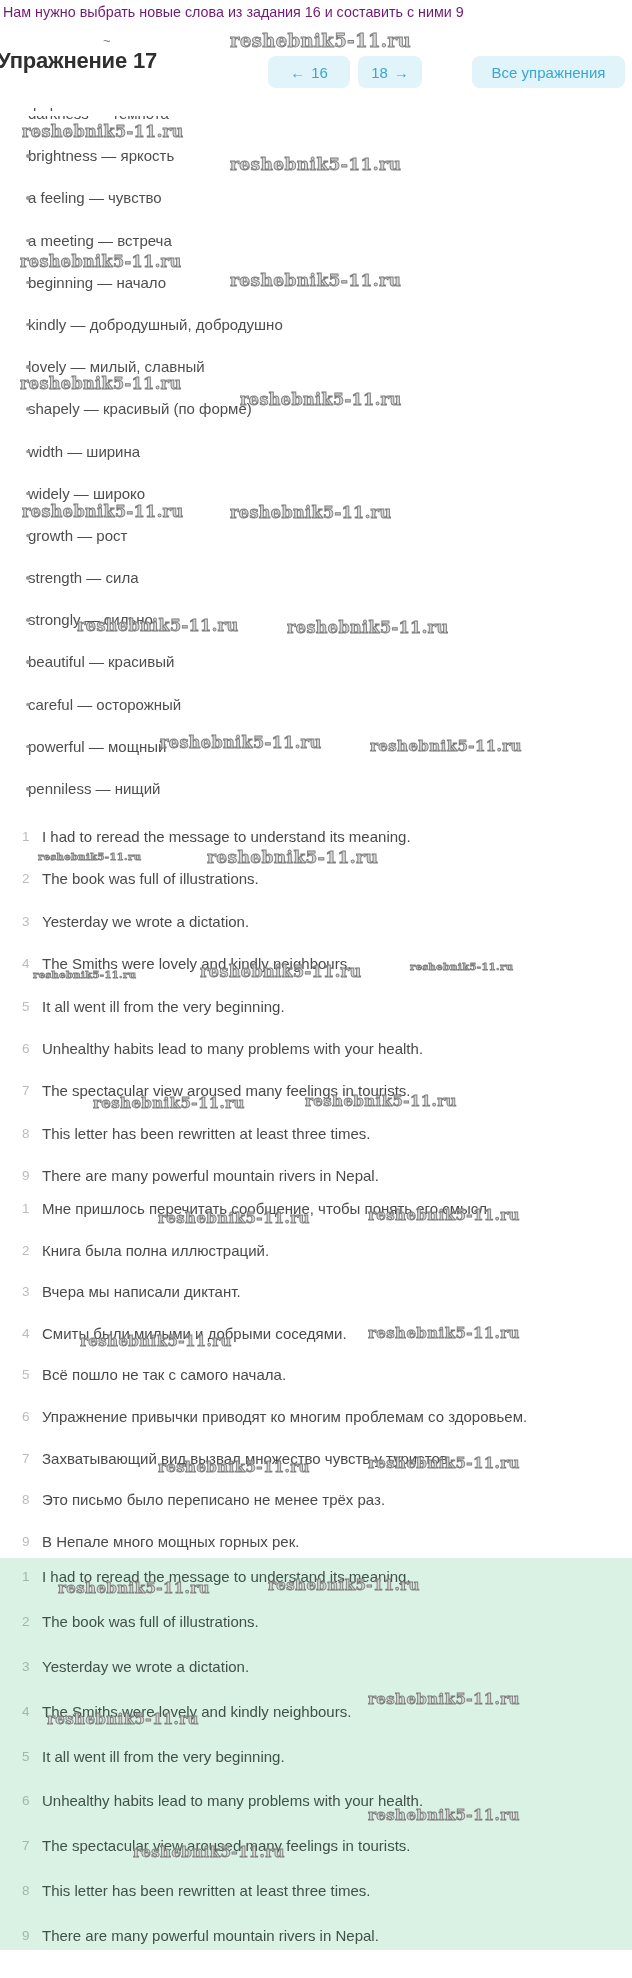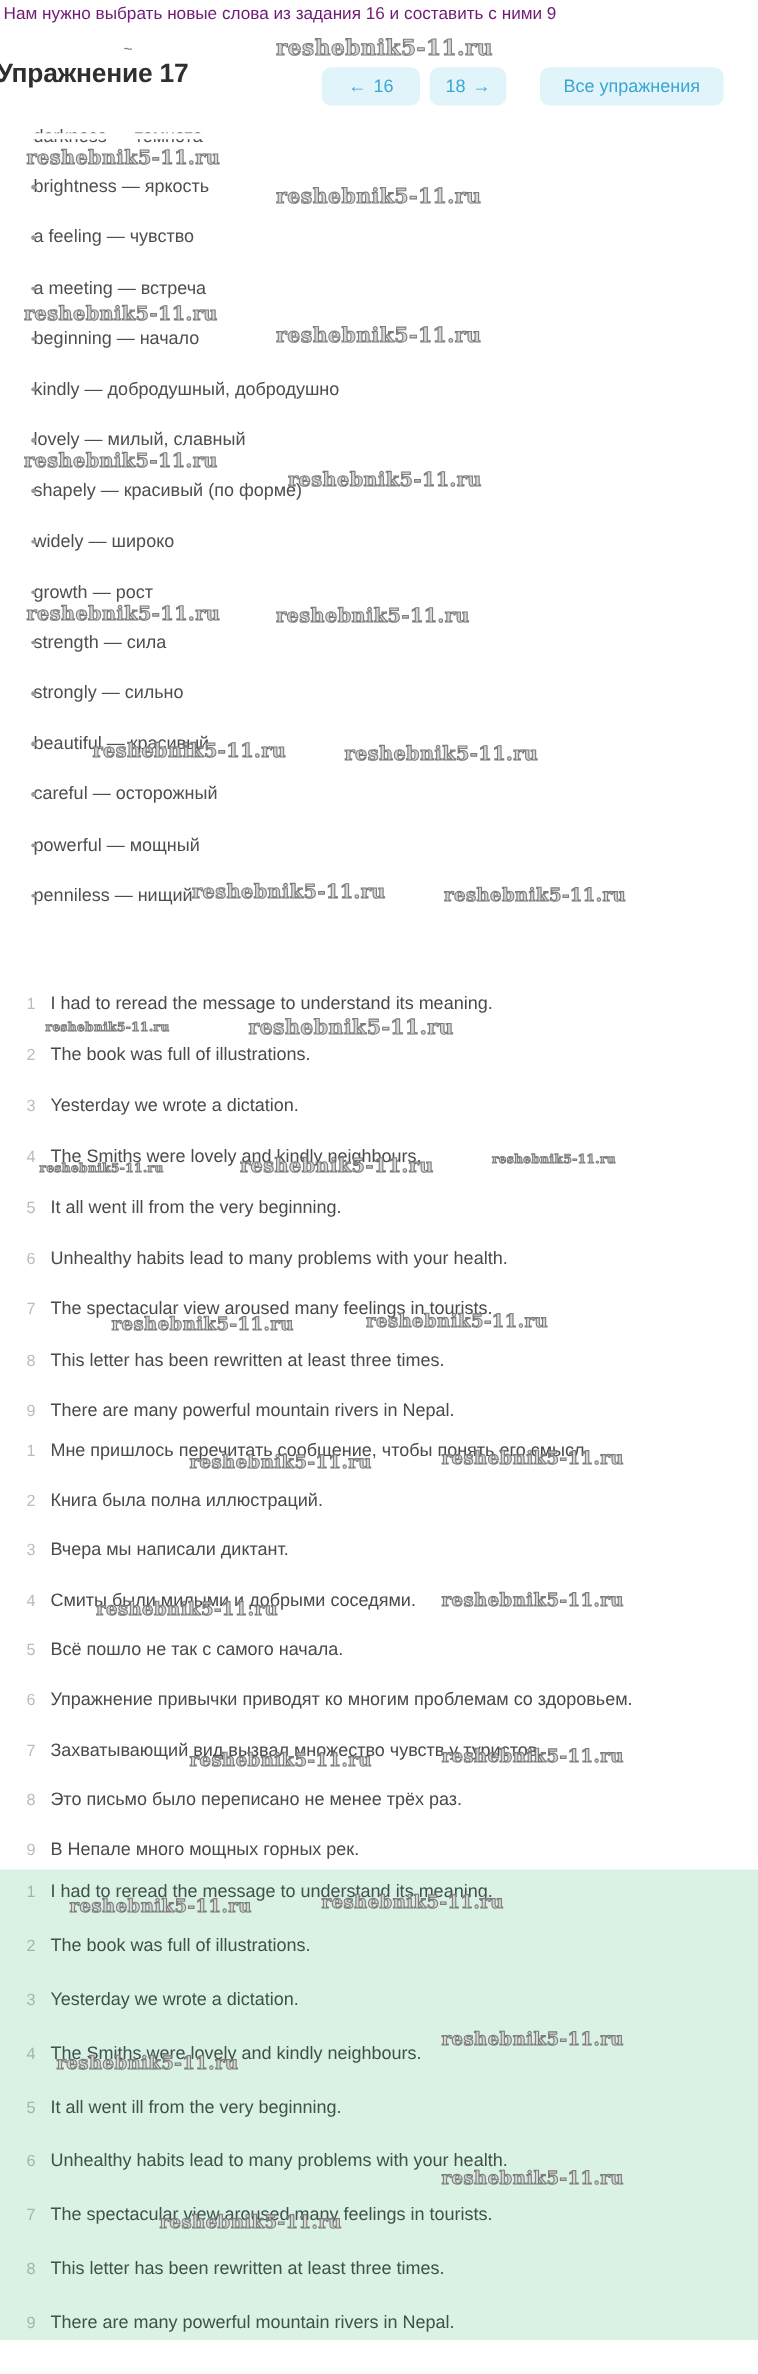--- a/index.html
+++ b/index.html
@@ -17,21 +17,21 @@
     font-size:22px;font-weight:700;color:#2f2f2f;letter-spacing:-0.2px;z-index:10;
   }
   .nav-btn{
     position:absolute;top:56px;height:32px;border:none;border-radius:8px;
     background:#e0f4fa;color:#39a6d4;font-size:15px;font-family:inherit;
     display:flex;align-items:center;justify-content:center;gap:6px;
     cursor:pointer;z-index:10;padding:0;
   }
   #btn-prev{left:268px;width:82px;}
   #btn-next{left:358px;width:64px;}
-  #btn-all{left:450px;width:153px;}
+  #btn-all{left:472px;width:153px;}
   .arrow{font-size:15px;line-height:1;}
 
   ul.vocab{position:absolute;top:105px;left:0;width:632px;margin:0;padding:0;list-style:none;z-index:1;}
   ul.vocab li{position:relative;height:42.2px;padding-left:28px;box-sizing:border-box;
     font-size:15px;line-height:1.2;color:#4e4e4e;}
   ul.vocab li::before{content:"";position:absolute;left:26px;top:7px;width:3.5px;height:3.5px;
     border-radius:50%;background:#9a9a9a;}
 
   ol.slist{position:absolute;left:0;width:632px;margin:0;padding:0;list-style:none;z-index:1;}
   ol.slist li{position:relative;padding-left:42px;box-sizing:border-box;
@@ -100,20 +100,23 @@
     </li>
 
     <li>
       <span>lovely — милый, славный</span>
     </li>
 
     <li>
       <span>shapely — красивый (по форме)</span>
     </li>
 
+    <li>
+      <span>width — ширина</span>
+    </li>
 
     <li>
       <span>widely — широко</span>
     </li>
 
     <li>
       <span>growth — рост</span>
     </li>
 
     <li>

